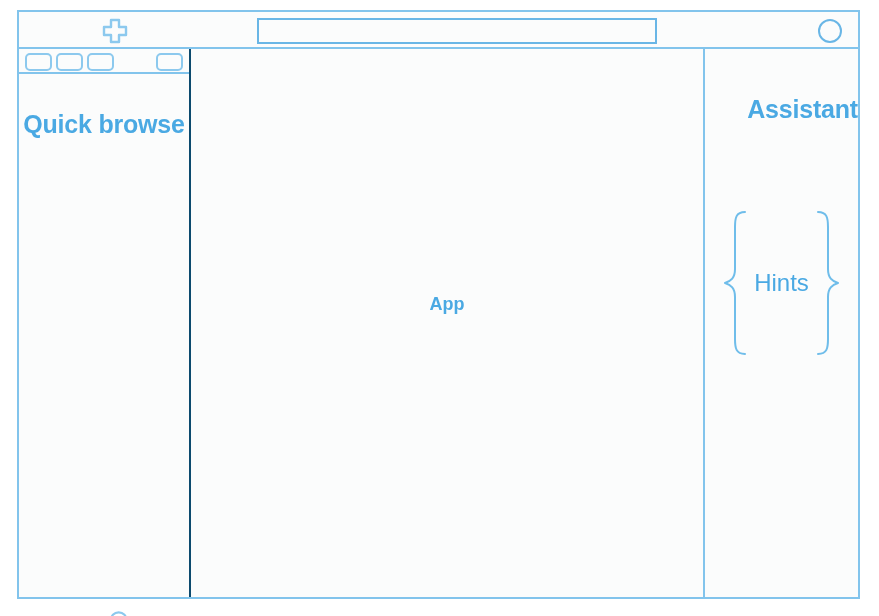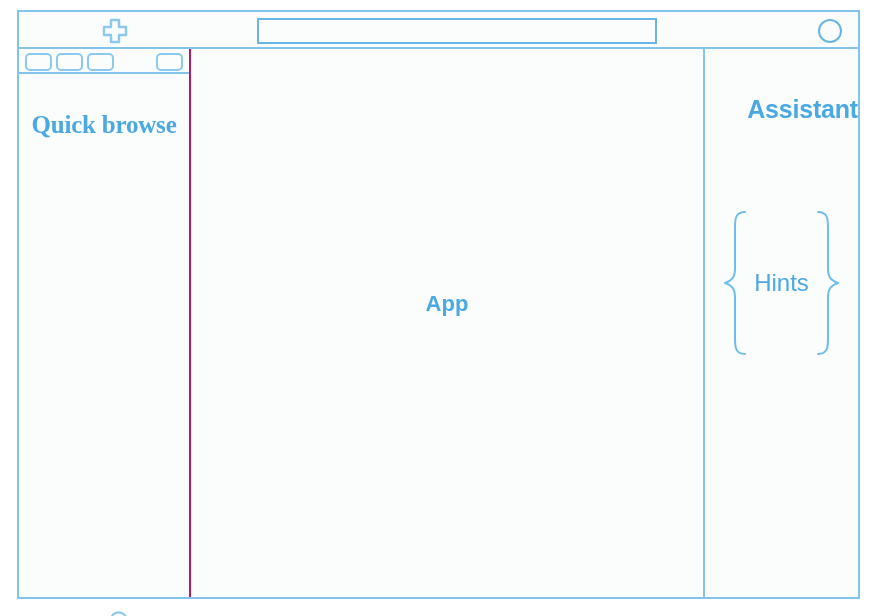--- a/index.html
+++ b/index.html
@@ -82,22 +82,21 @@
     bottom: 0;
   }
 
   
   .sidebar {
     position: absolute;
     left: 0; top: 0;
     width: 172px;
     height: 100%;
     box-sizing: border-box;
-    border-right: 2px solid #be185d;
-    font-family: Liberation Serif, serif;
+    border-right: 2px solid #0c4a6e;
   }
 
   .tab-strip {
     position: absolute;
     left: 0; top: 0;
     width: 100%;
     height: 25px;
     box-sizing: border-box;
     border-bottom: 2px solid #82C4EC;
   }
@@ -152,21 +151,21 @@
   .app-label {
     position: absolute;
     left: 0;
     top: 0;
     width: 100%;
     height: 100%;
     display: flex;
     align-items: center;
     justify-content: center;
     color: #4AA9E3;
-    font-size: 22px;
+    font-size: 18px;
     font-weight: bold;
     padding-bottom: 38px;
     box-sizing: border-box;
   }
 
   
   .assistant-panel {
     position: absolute;
     left: 686px;
     top: 0;

